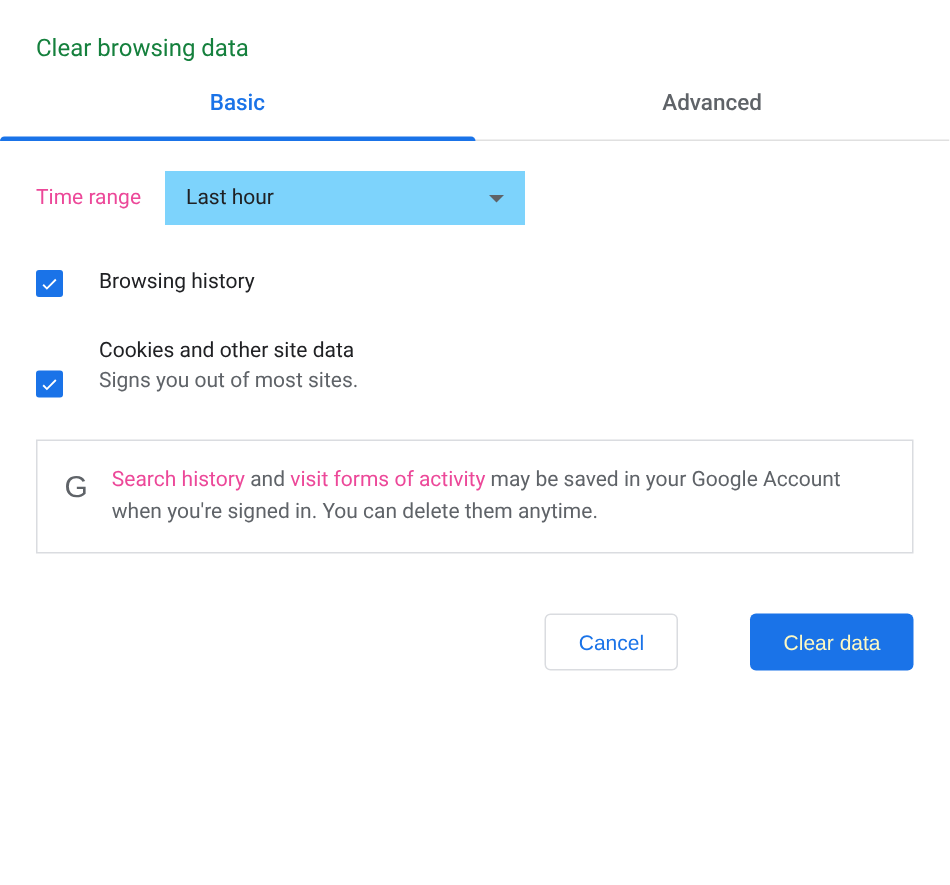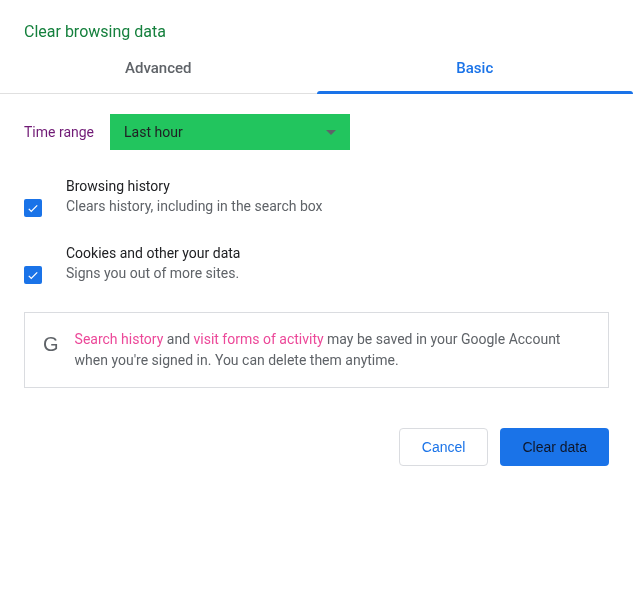--- a/index.html
+++ b/index.html
@@ -43,26 +43,26 @@
       background: #1a73e8;
       border-radius: 3px 3px 0 0;
     }
     .content { padding: 20px 24px 0 24px; }
     .time-row {
       display: flex;
       align-items: center;
       gap: 16px;
       margin-bottom: 28px;
     }
-    .time-label { color: #701a75; }
+    .time-label { color: #ec4899; }
     .select {
       display: flex;
       align-items: center;
       justify-content: space-between;
-      background: #22c55e;
+      background: #7dd3fc;
       padding: 10px 14px;
       width: 240px;
       cursor: pointer;
       color: #202124;
     }
     .select .arrow {
       border-left: 5px solid transparent;
       border-right: 5px solid transparent;
       border-top: 5px solid #5f6368;
     }
@@ -124,73 +124,73 @@
       gap: 12px;
       padding: 40px 24px 0 24px;
     }
     .btn {
       padding: 10px 22px;
       border-radius: 4px;
       font-size: 14px;
       font-weight: 500;
       cursor: pointer;
       border: none;
+      margin-left: 36px;
     }
     .btn-cancel {
       background: #fff;
       border: 1px solid #dadce0;
       color: #1a73e8;
     }
     .btn-primary {
       background: #1a73e8;
-      color: #0f172a;
+      color: #fef9c3;
     }
   </style>
 </head>
 <body>
 
 <div class="dialog">
   <div class="title">Clear browsing data</div>
 
   <div class="tabs">
+    <div class="tab active">Basic</div>
     <div class="tab">Advanced</div>
-    <div class="tab active">Basic</div>
   </div>
 
   <div class="content">
 
     <div class="time-row">
       <span class="time-label">Time range</span>
       <div class="select">
         <span>Last hour</span>
         <span class="arrow"></span>
       </div>
     </div>
 
     <div class="option-row">
       <div class="checkbox">
         <svg viewBox="0 0 24 24">
             <path fill="#fff" d="M9 16.2l-3.5-3.5L4 14.2 9 19.2 20 8.2l-1.5-1.5z"></path>
           </svg>
       </div>
       <div class="option-text">
         <div class="option-title">Browsing history</div>
-        <div class="option-desc">Clears history, including in the search box</div>
       </div>
     </div>
 
     <div class="option-row">
       <div class="checkbox">
         <svg viewBox="0 0 24 24">
             <path fill="#fff" d="M9 16.2l-3.5-3.5L4 14.2 9 19.2 20 8.2l-1.5-1.5z"></path>
           </svg>
       </div>
       <div class="option-text">
-        <div class="option-title">Cookies and other your data</div>
-        <div class="option-desc">Signs you out of more sites.</div>
+        <div class="option-title">Cookies and other site data</div>
+        <div class="option-desc">Signs you out of most sites.</div>
       </div>
     </div>
 
 
     <div class="info-box">
       <div class="g-icon">G</div>
       <div class="info-text">
         <span class="link">Search history</span><span> and </span><span class="link">visit forms of activity</span><span> may be saved in your Google Account when you're signed in. You can delete them anytime.</span>
       </div>
     </div>

